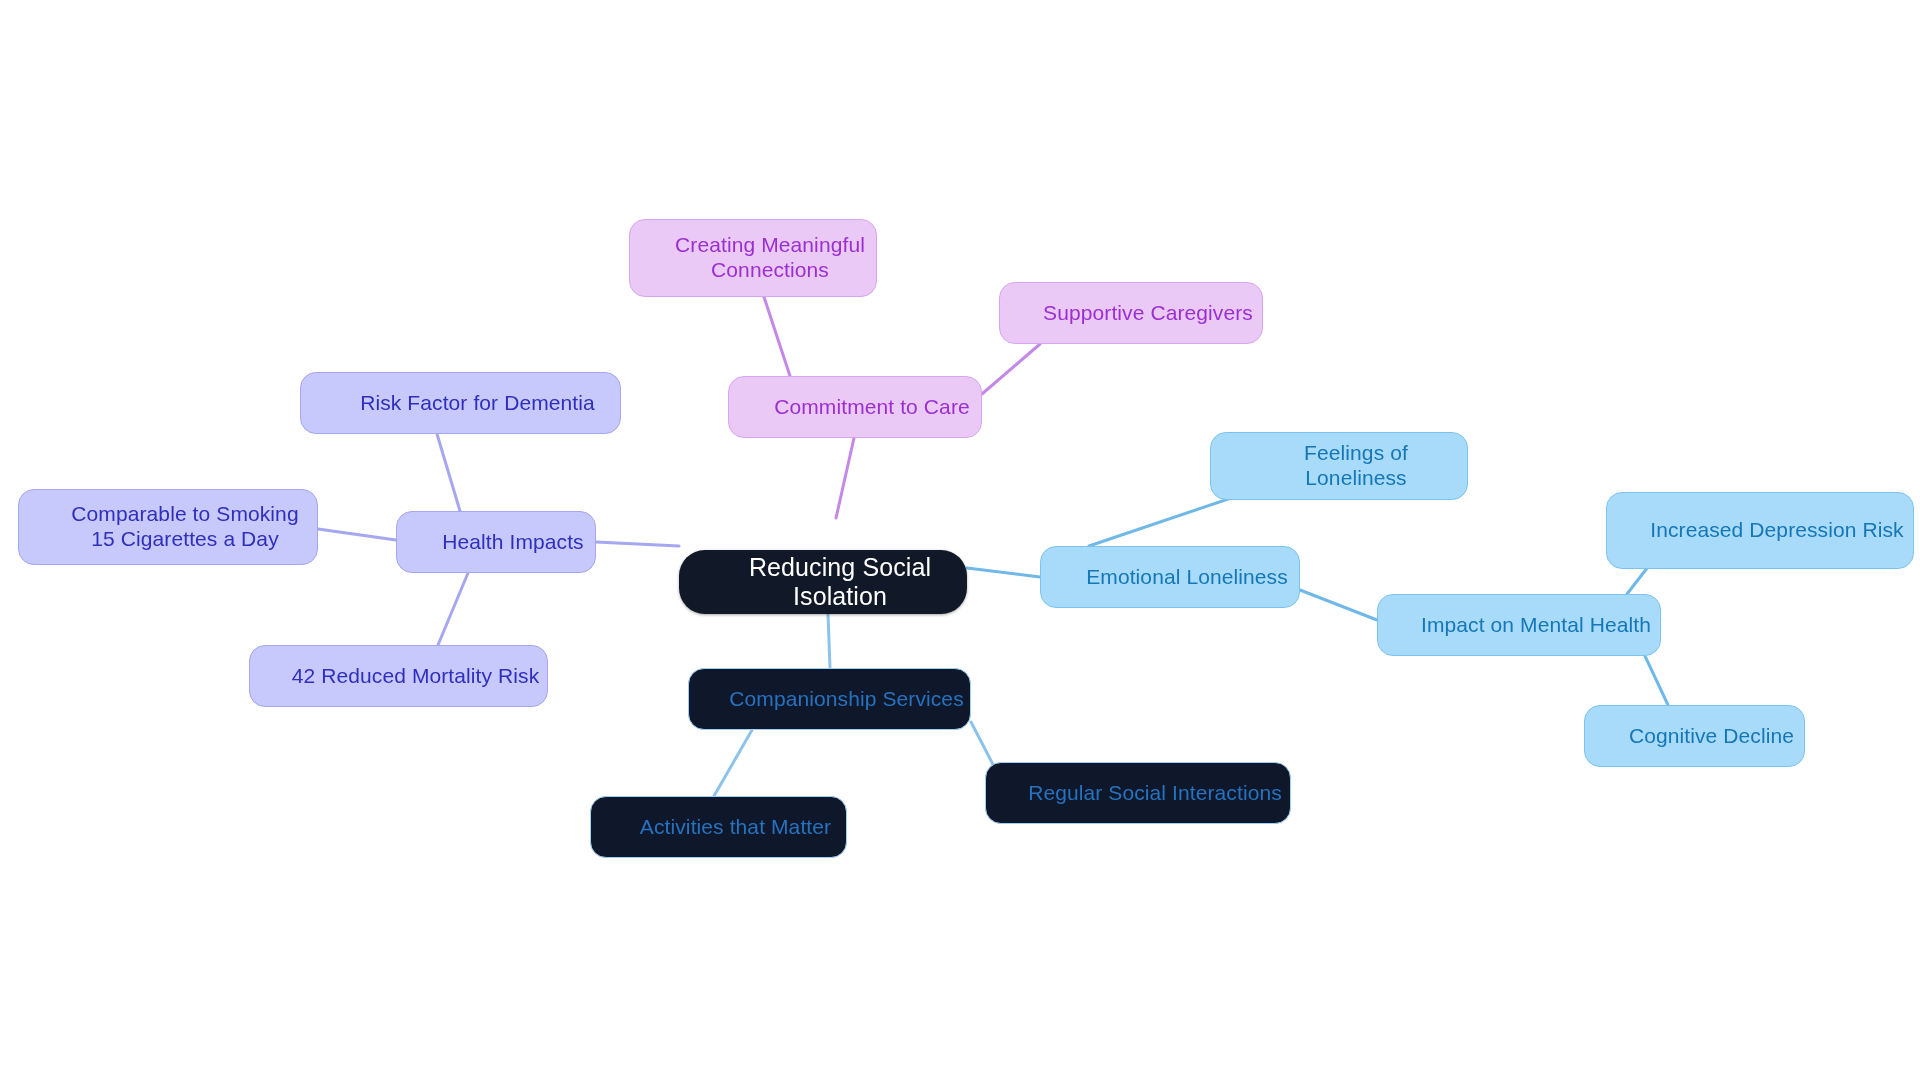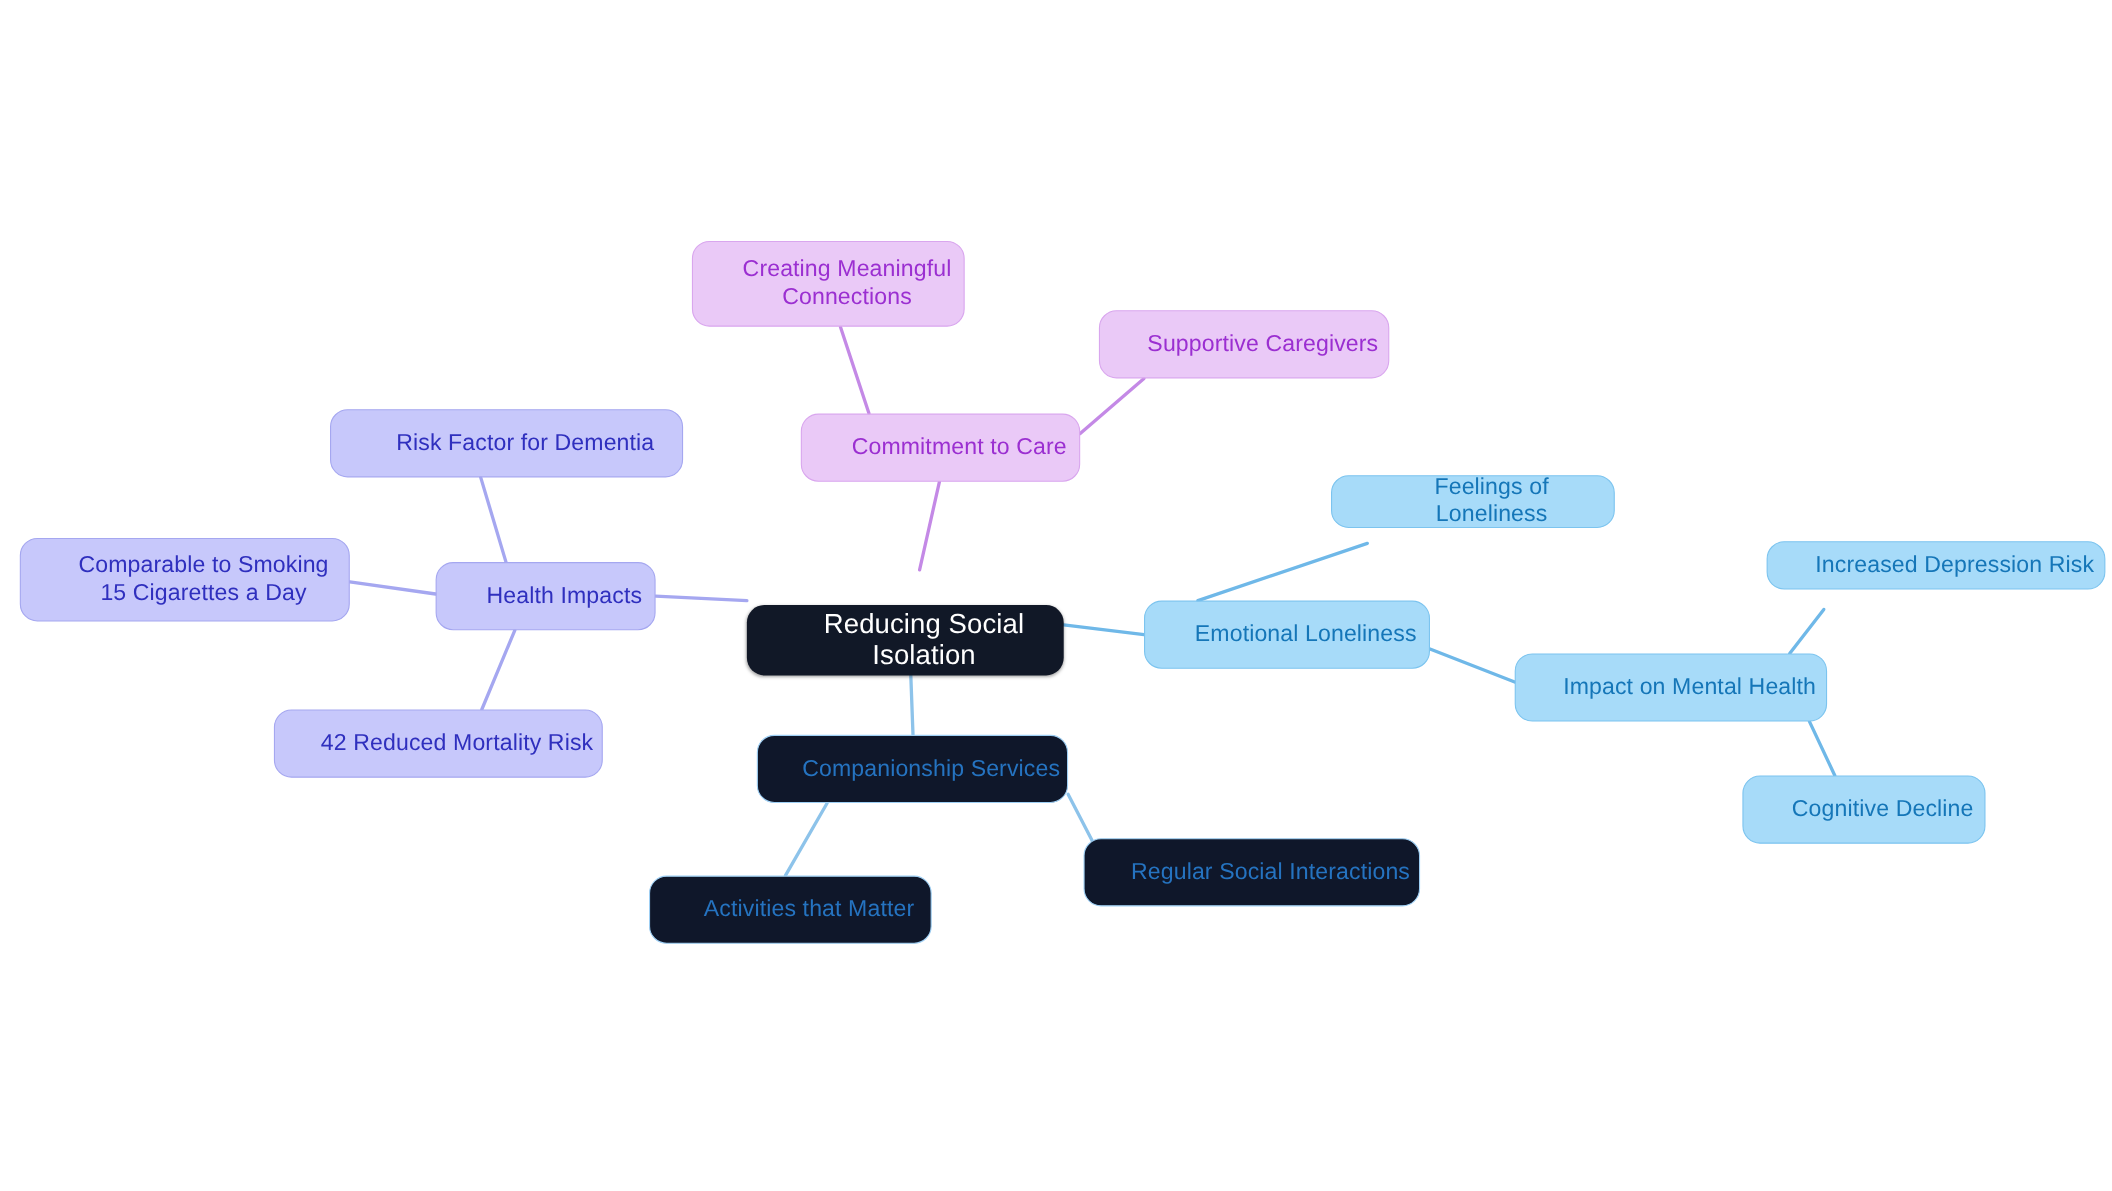--- a/index.html
+++ b/index.html
@@ -3,21 +3,21 @@
 <meta charset="utf-8">
 <style>
   html,body{margin:0;padding:0;background:#ffffff;}
   body{width:1920px;height:1083px;overflow:hidden;font-family:"Liberation Sans",sans-serif;}
   #stage{position:relative;width:1920px;height:1083px;background:#ffffff;}
   svg#edges{position:absolute;left:0;top:0;width:1920px;height:1083px;overflow:visible;}
   .node{position:absolute;box-sizing:border-box;display:flex;align-items:center;justify-content:center;
         text-align:center;border-radius:16px;border-style:solid;border-width:1.5px;
         line-height:1.18;letter-spacing:.1px;}
   .node span{display:block;padding:0 6px;margin-left:34px;}
-  .root{border-radius:16px;border-width:0;color:#ffffff;font-size:25px;
+  .root{border-radius:26px;border-width:0;color:#ffffff;font-size:25px;
         background:#111827;box-shadow:0 1px 3px rgba(0,0,0,.35);}
   .lvl1,.lvl2{font-size:21px;}
   .n-purple{background:#c7c8fb;border-color:#a5a7f0;color:#2f2fbe;}
   .n-pink{background:#eac9f7;border-color:#d9a6ee;color:#9b2fd1;}
   .n-blue{background:#a7dbf9;border-color:#7cc4ef;color:#1576b8;}
   .n-blue-lt{background:#0f172a;border-color:#9ecff4;color:#2573c0;}
 </style>
 </head>
 <body>
 
@@ -60,27 +60,27 @@
       </div>
       <div class="node lvl2 n-pink" style="left: 629px; top: 219px; width: 248px; height: 78px;">
         <span>Creating Meaningful Connections</span>
       </div>
       <div class="node lvl2 n-pink" style="left: 999px; top: 282px; width: 264px; height: 62px;">
         <span>Supportive Caregivers</span>
       </div>
       <div class="node lvl1 n-blue" style="left: 1040px; top: 546px; width: 260px; height: 62px;">
         <span>Emotional Loneliness</span>
       </div>
-      <div class="node lvl2 n-blue" style="left: 1210px; top: 432px; width: 258px; height: 48px;">
+      <div class="node lvl2 n-blue" style="left: 1210px; top: 432px; width: 258px; height: 68px;">
         <span>Feelings of Loneliness</span>
       </div>
       <div class="node lvl2 n-blue" style="left: 1377px; top: 594px; width: 284px; height: 62px;">
         <span>Impact on Mental Health</span>
       </div>
-      <div class="node lvl2 n-blue" style="left: 1606px; top: 492px; width: 308px; height: 44px;">
+      <div class="node lvl2 n-blue" style="left: 1606px; top: 492px; width: 308px; height: 77px;">
         <span>Increased Depression Risk</span>
       </div>
       <div class="node lvl2 n-blue" style="left: 1584px; top: 705px; width: 221px; height: 62px;">
         <span>Cognitive Decline</span>
       </div>
       <div class="node lvl1 n-blue-lt" style="left: 688px; top: 668px; width: 283px; height: 62px;">
         <span>Companionship Services</span>
       </div>
       <div class="node lvl2 n-blue-lt" style="left: 590px; top: 796px; width: 257px; height: 62px;">
         <span>Activities that Matter</span>

